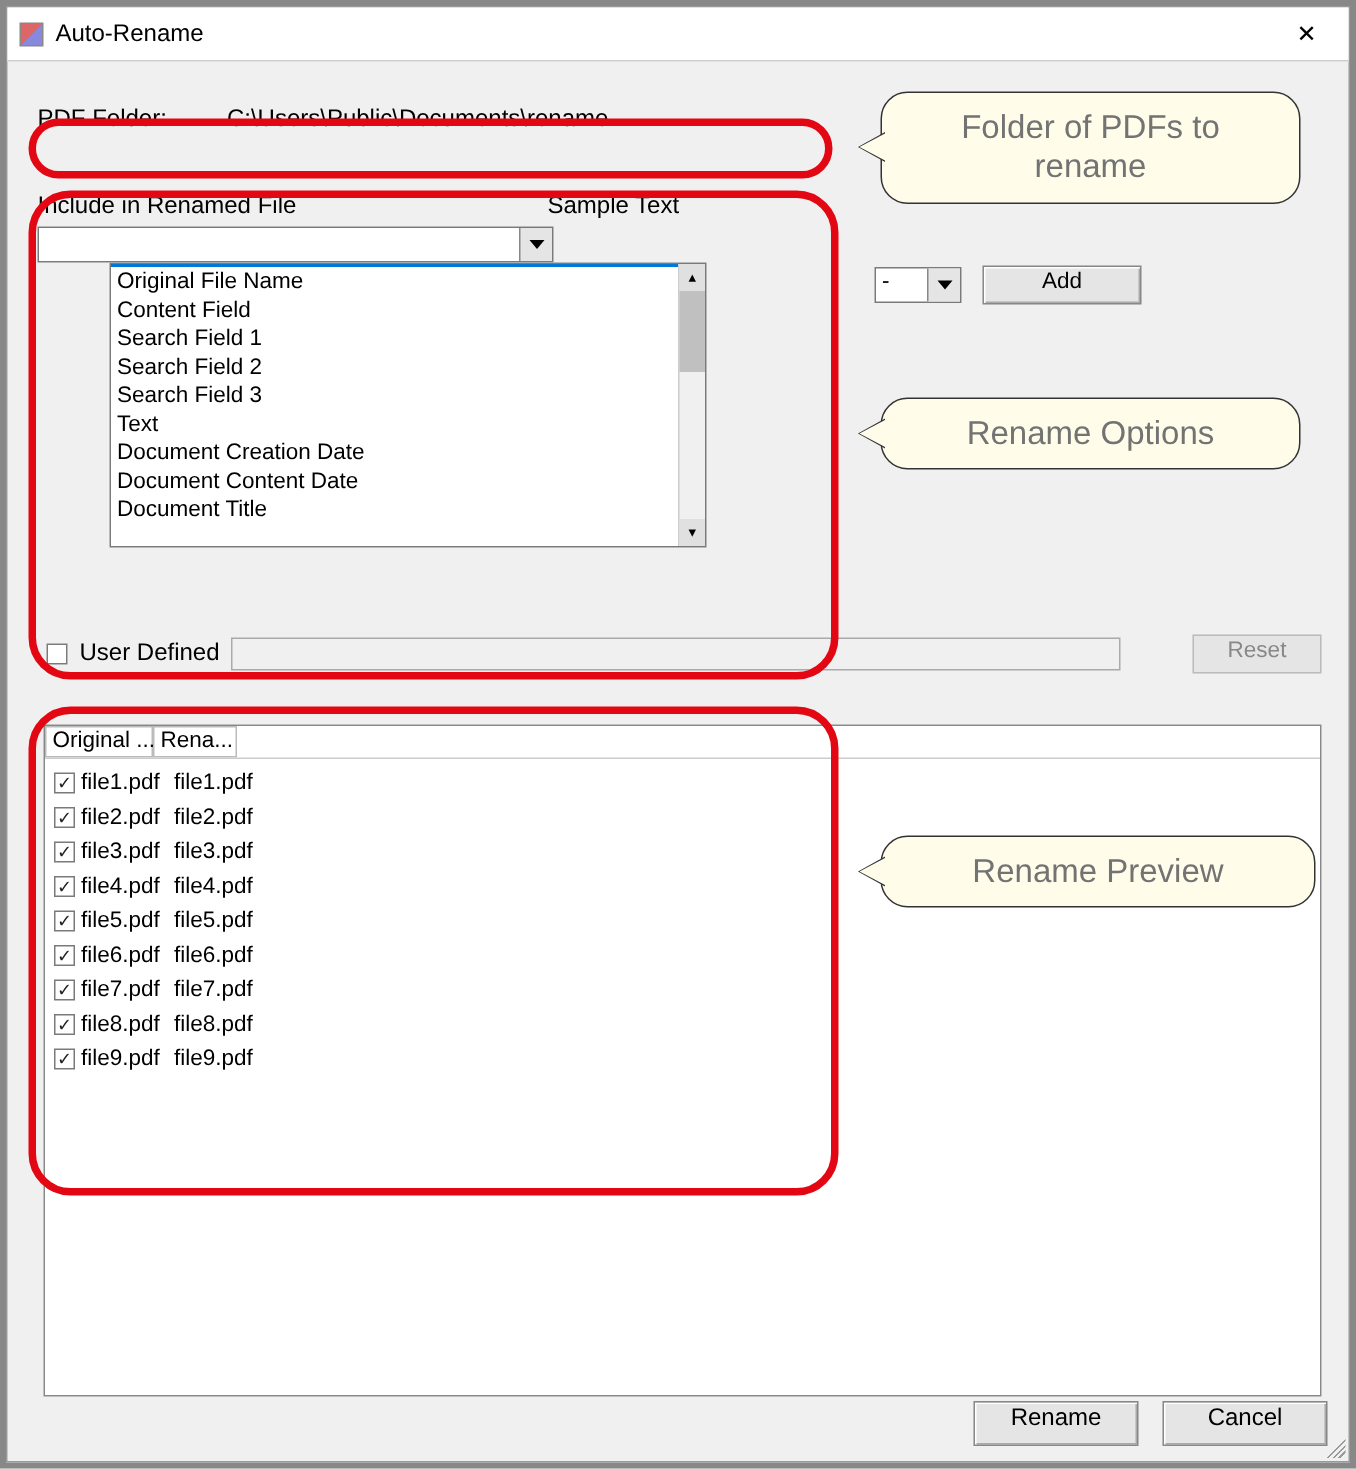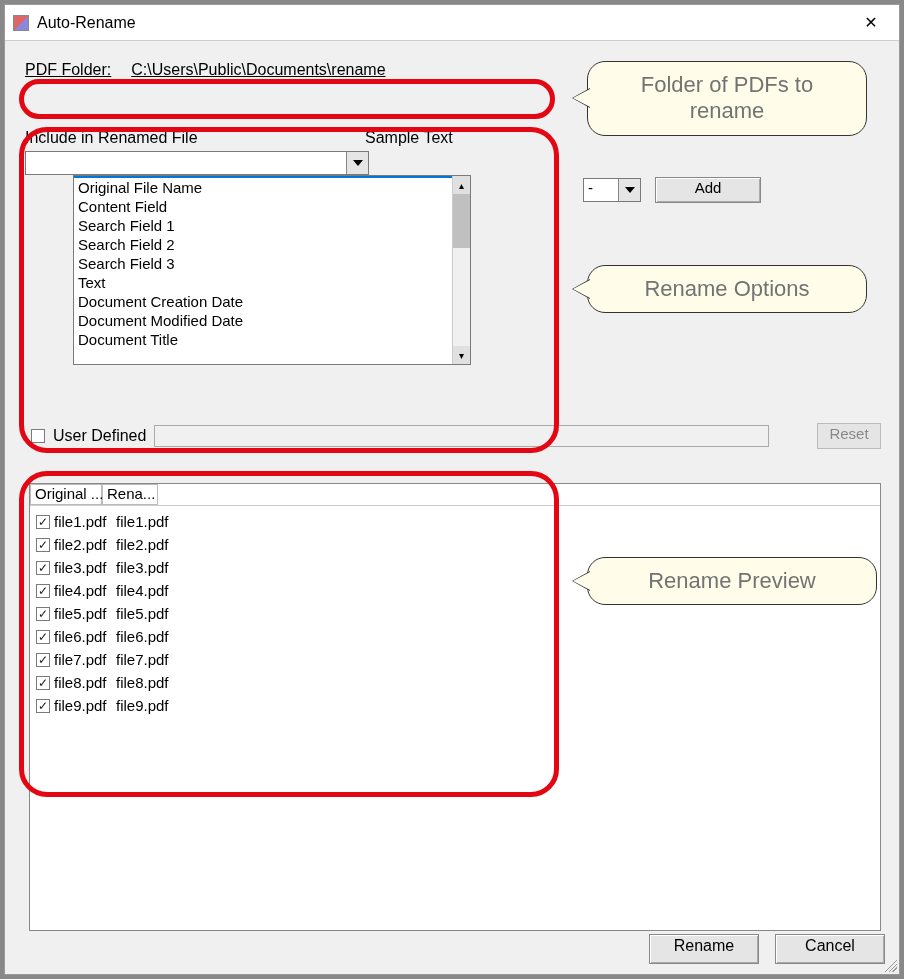--- a/index.html
+++ b/index.html
@@ -90,26 +90,25 @@
     border: 9px solid transparent;
     border-right: 17px solid #fffdea;
   }
   .bubble1 { top: 20px; left: 582px; width: 280px; }
   .bubble2 { top: 224px; left: 582px; width: 280px; }
   .bubble3 { top: 516px; left: 582px; width: 290px; }
 
   
   .folder-row {
     display: flex;
-    align-items: flex-start;
-    gap: 20px;
+    align-items: flex-end;
+    gap: 40px;
     padding: 10px 8px 0 8px;
     height: 38px;
     font-size: 16px;
-    text-decoration: underline;
   }
 
   
   .include-group {
     position: relative;
     margin-top: 40px;
     margin-left: 8px;
   }
   .labels-row { display: flex; font-size: 16px; margin-bottom: 4px; }
   .labels-row .left { width: 340px; }
@@ -207,21 +206,21 @@
   }
   .checkbox.checked::after {
     content: "✓"; font-size: 12px; color: #222; line-height: 1;
   }
   .textbox {
     flex: 1; height: 22px;
     border: 1px solid #aaa;
     background: #f0f0f0;
   }
   .reset-btn {
-    width: 64px; height: 26px;
+    width: 86px; height: 26px;
     background: #e5e5e5;
     border: 1px solid #bbb;
     color: #888;
     text-align: center;
     font-size: 15px;
     padding-top: 1px;
     margin-left: 40px;
   }
 
   
@@ -310,21 +309,21 @@
       <div class="listbox">
         <div class="listbox-items" id="listbox-items">
             <div class="selected"></div>
             <div>Original File Name</div>
             <div>Content Field</div>
             <div>Search Field 1</div>
             <div>Search Field 2</div>
             <div>Search Field 3</div>
             <div>Text</div>
             <div>Document Creation Date</div>
-            <div>Document Modified Date</div>
+            <div>Document Content Date</div>
             <div>Document Title</div>
           </div>
         <div class="listbox-scroll">
           <div class="arrow">▴</div>
           <div class="thumb"></div>
           <div class="track"></div>
           <div class="arrow">▾</div>
         </div>
       </div>
     </div>

